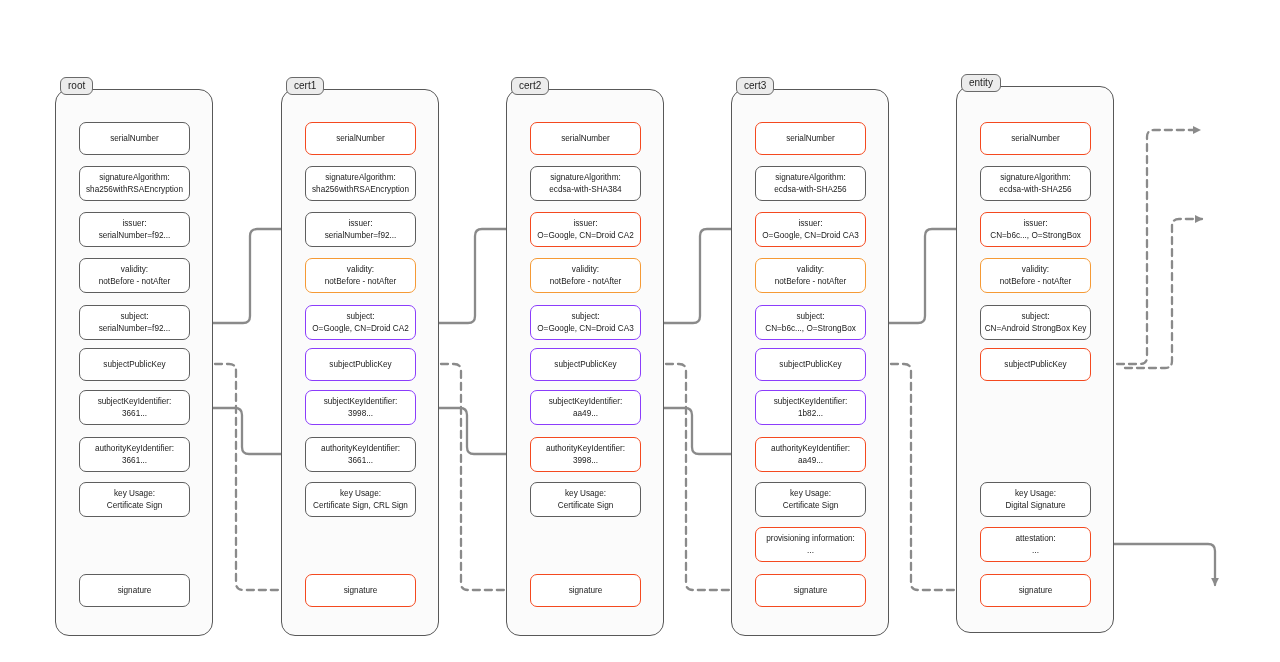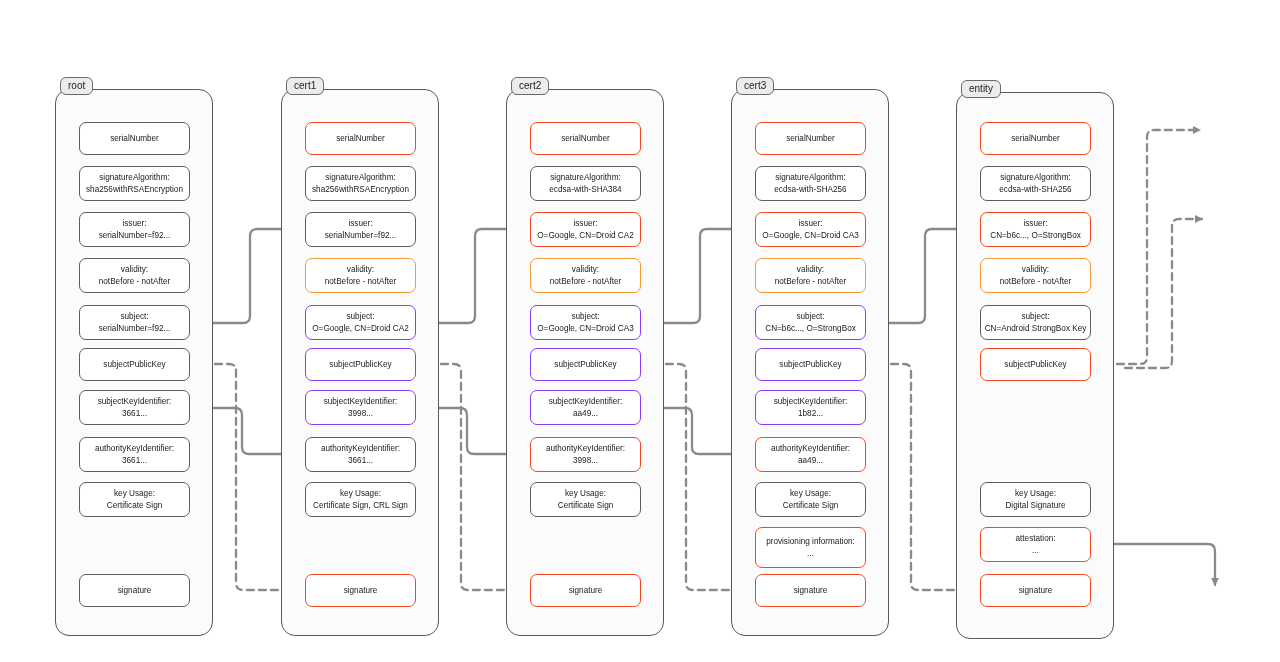--- a/index.html
+++ b/index.html
@@ -323,30 +323,30 @@
     <span class="l2">1b82...</span>
   </div>
   <div class="field red" style="left:755px; top:404px; height:35px;">
     <span class="l1">authorityKeyIdentifier:</span>
     <span class="l2">aa49...</span>
   </div>
   <div class="field gray" style="left:755px; top:449px; height:35px;">
     <span class="l1">key Usage:</span>
     <span class="l2">Certificate Sign</span>
   </div>
-  <div class="field red" style="left:755px; top:494px; height:41px;">
+  <div class="field red" style="left:755px; top:494px; height:35px;">
     <span class="l1">provisioning information:</span>
     <span class="l2">...</span>
   </div>
   <div class="field red" style="left:755px; top:541px; height:33px;">
     <span class="l1">signature</span>
 
   </div>
 
-  <div class="column" style="left:956px; top:59px; width:158px; height:547px;">
+  <div class="column" style="left:956px; top:53px; width:158px; height:547px;">
     <div class="col-label">entity</div>
   </div>
   <div class="field red" style="left:980px; top:89px; height:33px;">
     <span class="l1">serialNumber</span>
 
   </div>
   <div class="field gray" style="left:980px; top:133px; height:35px;">
     <span class="l1">signatureAlgorithm:</span>
     <span class="l2">ecdsa-with-SHA256</span>
   </div>

